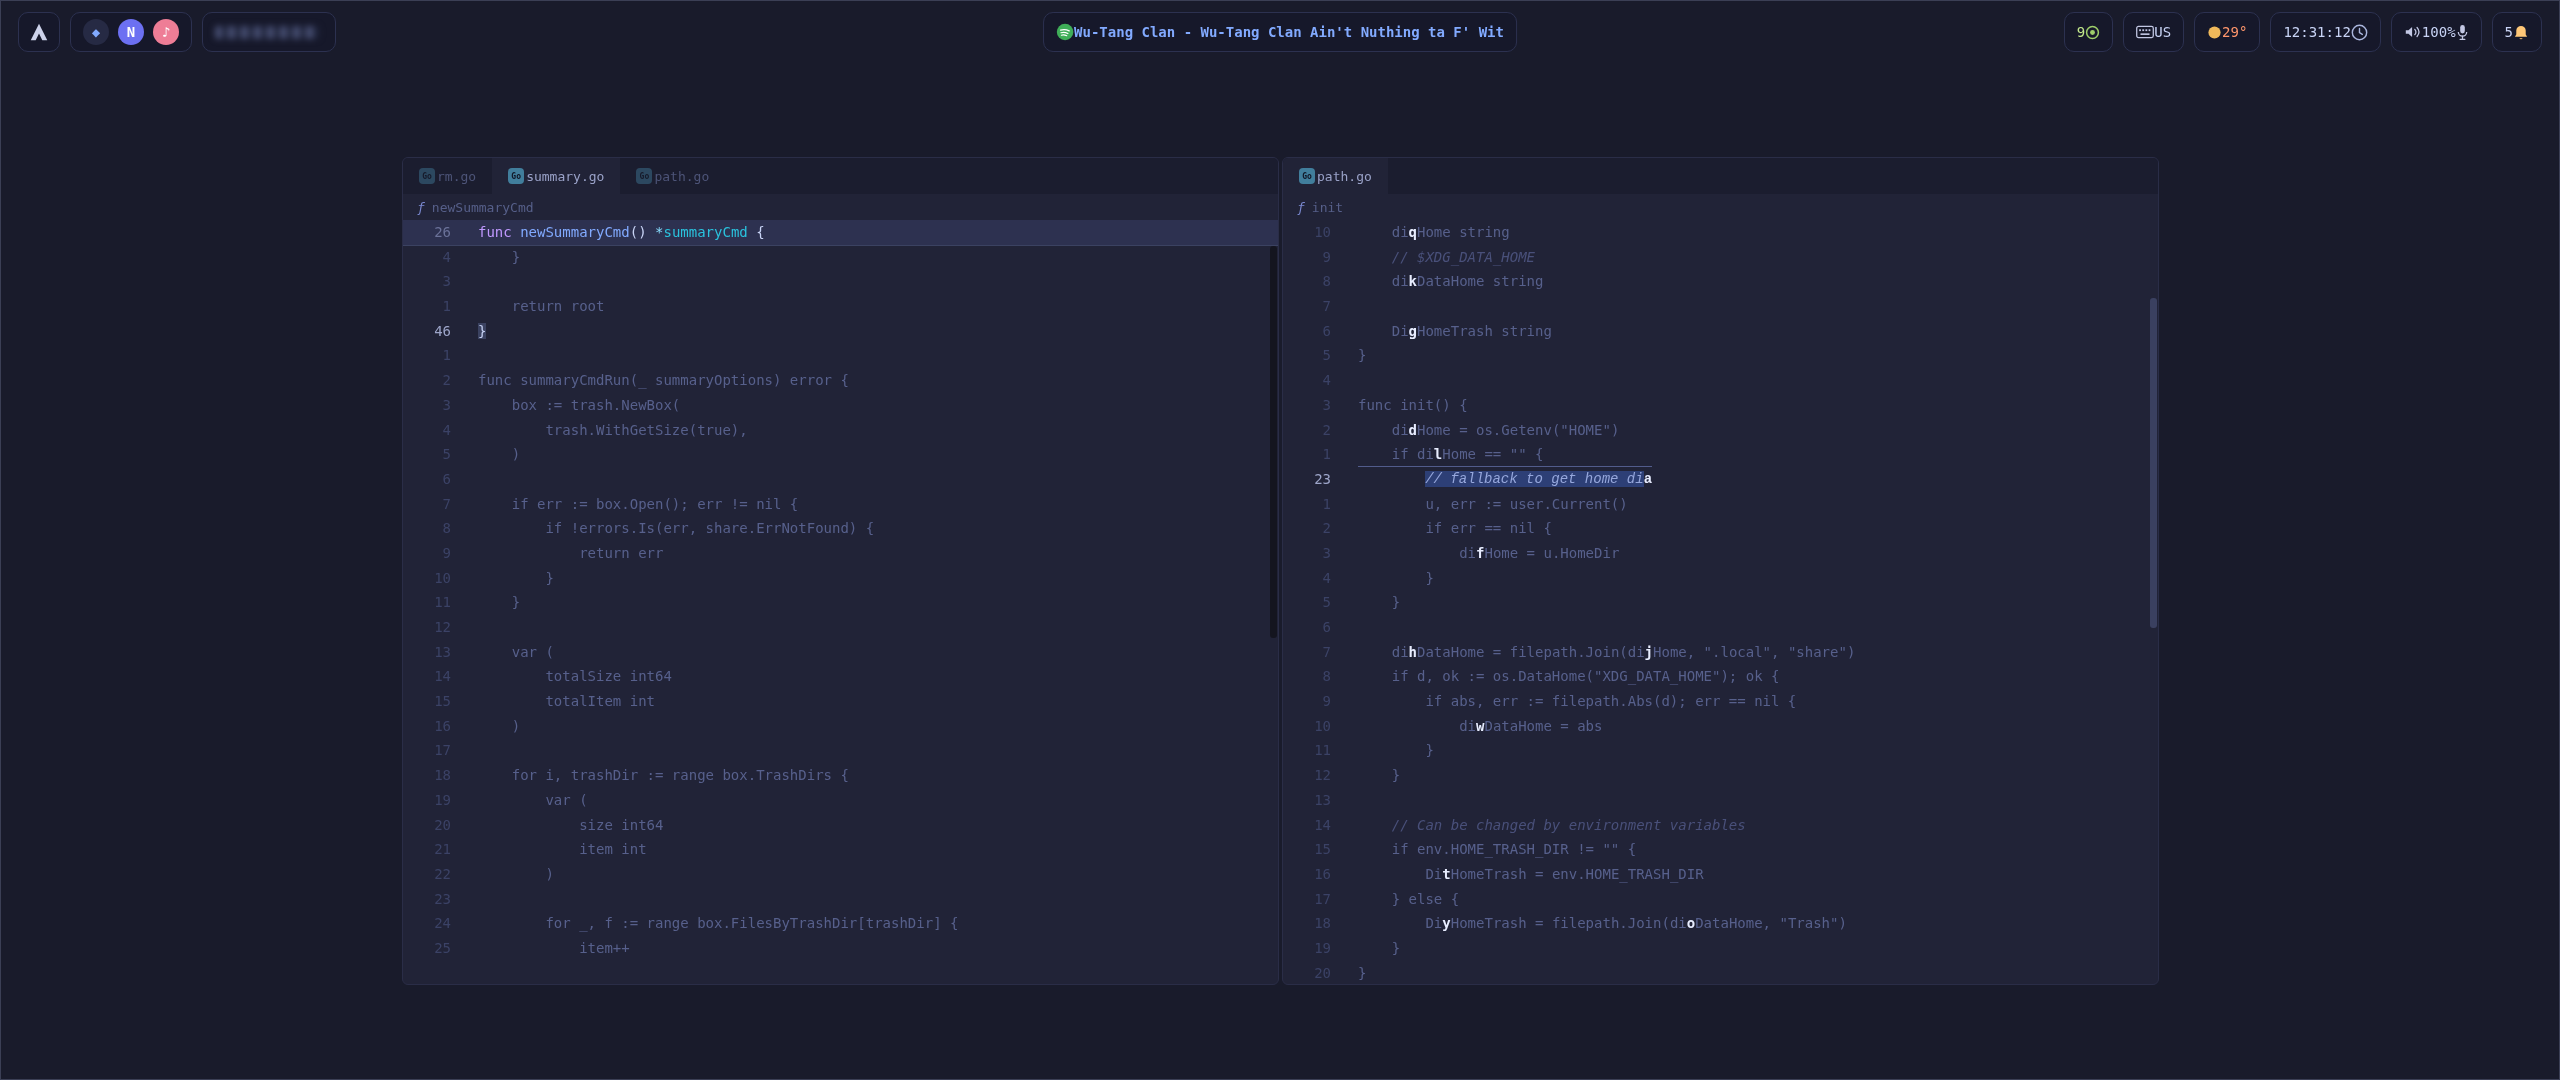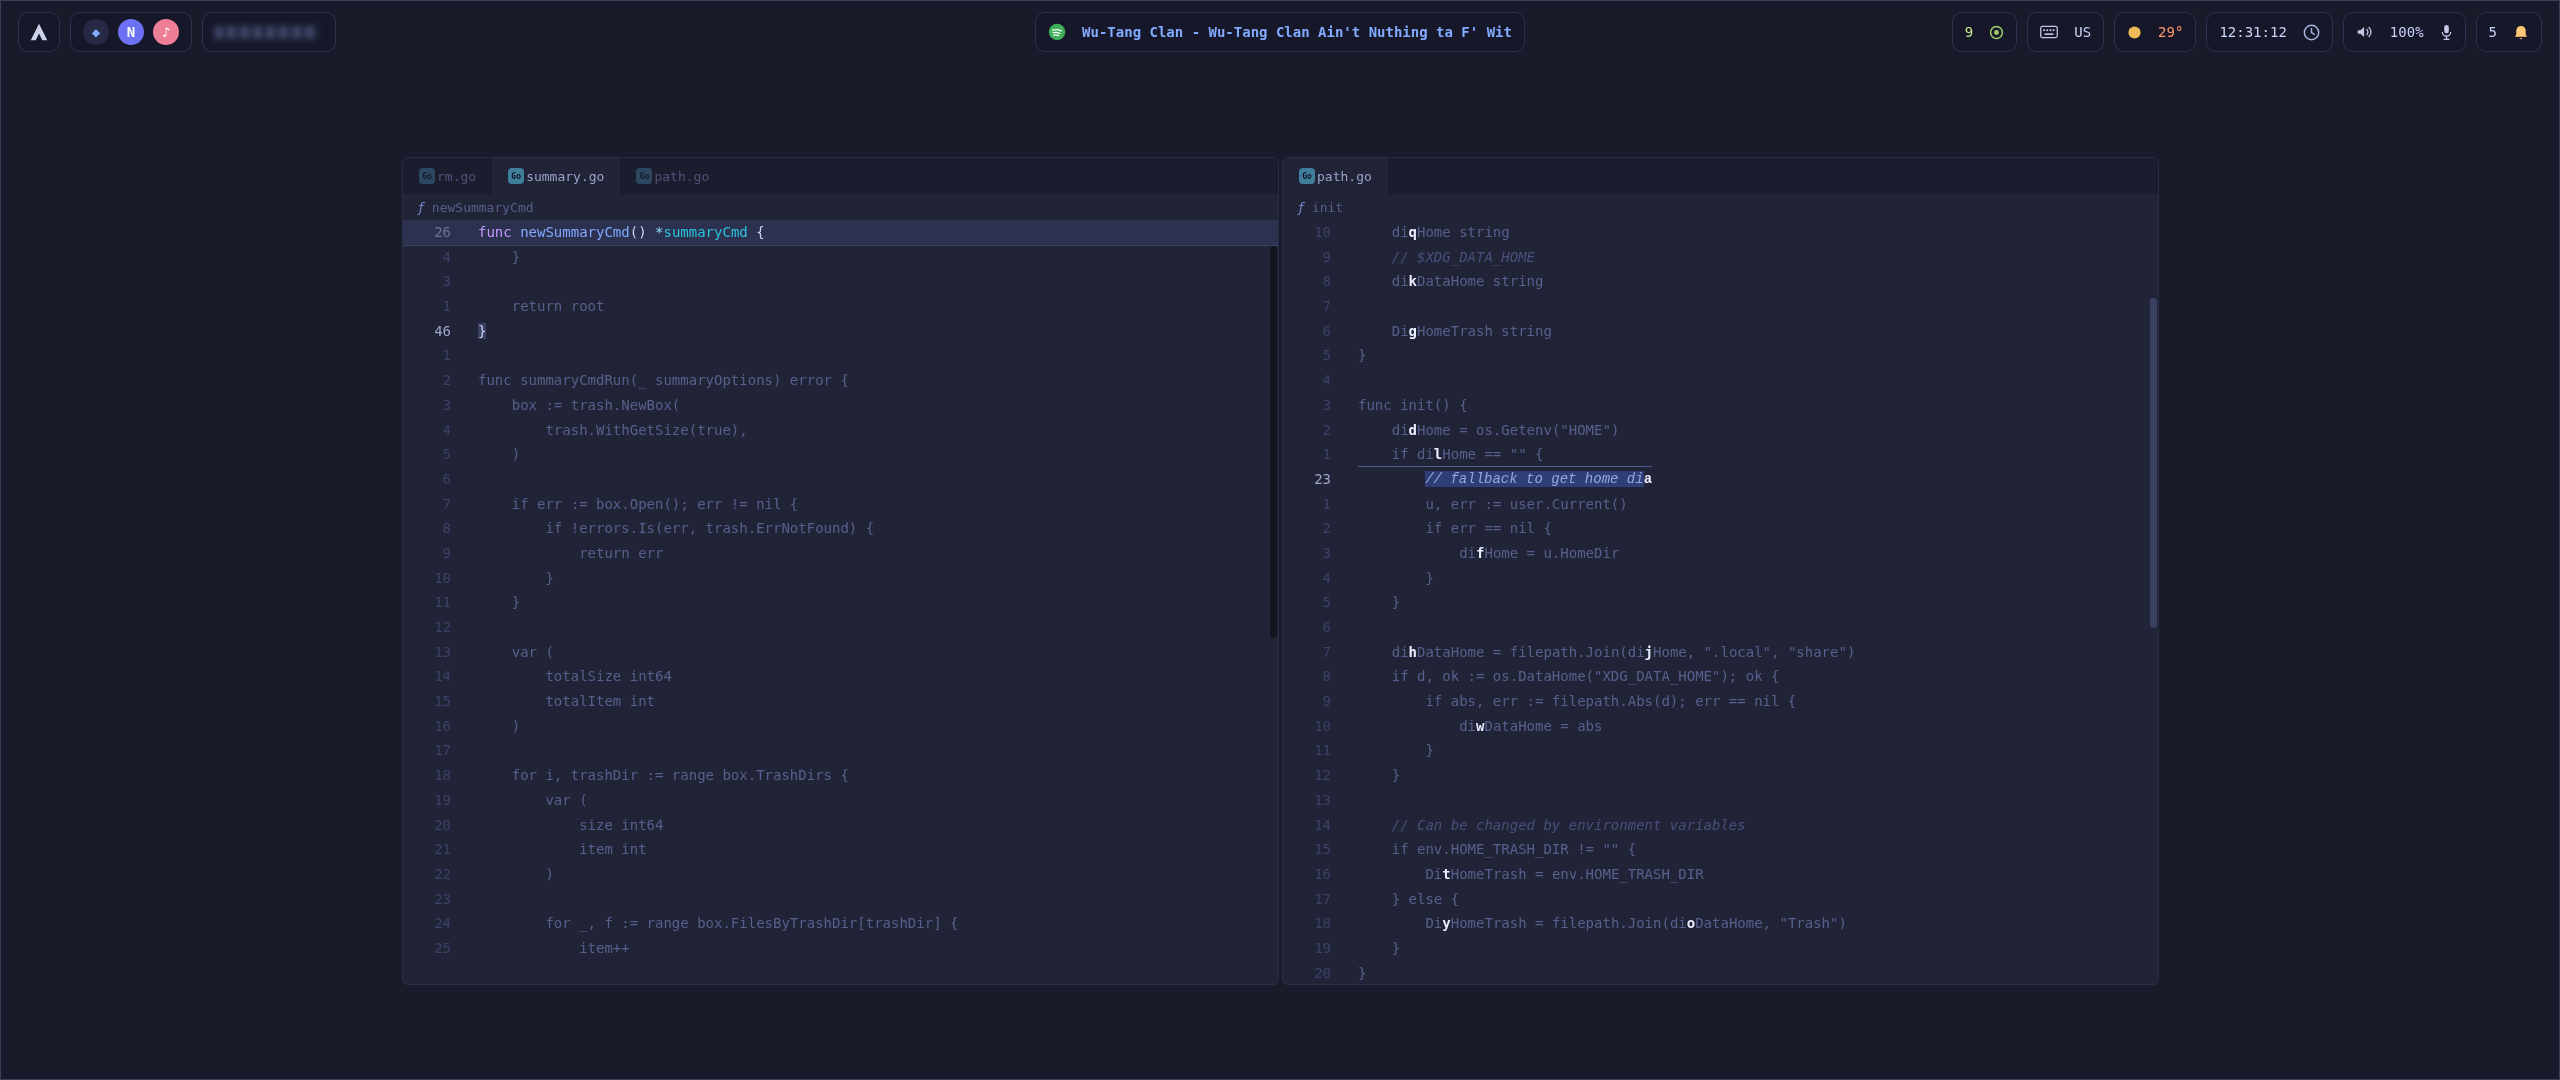--- a/index.html
+++ b/index.html
@@ -5,21 +5,21 @@
   * { margin:0; padding:0; box-sizing:border-box; }
   html,body { width:2560px; height:1080px; background:#191b2b; overflow:hidden;
               font-family:"DejaVu Sans Mono", monospace; position:relative; }
   .frame { position:absolute; inset:0; box-shadow: inset 0 0 0 1px #3b3f55; pointer-events:none; z-index:99; }
 
   
   .topbar { position:absolute; top:0; left:0; right:0; height:64px; display:flex; align-items:center; padding:0 18px; }
   .left-group { display:flex; gap:10px; align-items:center; }
   .right-group { margin-left:auto; display:flex; gap:10px; align-items:center; }
   .box { height:40px; background:#16182a; border:1px solid #2c3150; border-radius:10px;
-         display:flex; align-items:center; padding:0 12px; gap:16px; }
+         display:flex; align-items:center; padding:0 12px; gap:0; }
   .logo-box { width:42px; justify-content:center; padding:0; }
   .dock-box { gap:9px; }
   .dock-circle { width:26px; height:26px; border-radius:50%; display:inline-flex; align-items:center;
                  justify-content:center; font-size:14px; font-weight:bold; }
   .title-box { width:134px; }
   .redacted { width:104px; height:13px; border-radius:3px;
               background:repeating-linear-gradient(90deg,#474e72 0 7px,#20253c 7px 13px);
               filter:blur(3px); }
   .media-box { position:absolute; left:50%; top:12px; transform:translateX(-50%); }
   .media-title { color:#82aaff; font-size:14px; font-weight:bold; white-space:nowrap; }
@@ -192,21 +192,21 @@
       <div class="row"><span class="num">3</span><span class="code"></span></div>
       <div class="row"><span class="num">1</span><span class="code"><span class="sg-t">    return root</span></span></div>
       <div class="row cursor"><span class="num curnum">46</span><span class="code"><span class="sg-cb">}</span></span></div>
       <div class="row"><span class="num">1</span><span class="code"></span></div>
       <div class="row"><span class="num">2</span><span class="code"><span class="sg-t">func summaryCmdRun(_ summaryOptions) error {</span></span></div>
       <div class="row"><span class="num">3</span><span class="code"><span class="sg-t">    box := trash.NewBox(</span></span></div>
       <div class="row"><span class="num">4</span><span class="code"><span class="sg-t">        trash.WithGetSize(true),</span></span></div>
       <div class="row"><span class="num">5</span><span class="code"><span class="sg-t">    )</span></span></div>
       <div class="row"><span class="num">6</span><span class="code"></span></div>
       <div class="row"><span class="num">7</span><span class="code"><span class="sg-t">    if err := box.Open(); err != nil {</span></span></div>
-      <div class="row"><span class="num">8</span><span class="code"><span class="sg-t">        if !errors.Is(err, trash.ErrNotFound) {</span></span></div>
+      <div class="row"><span class="num">8</span><span class="code"><span class="sg-t">        if !errors.Is(err, share.ErrNotFound) {</span></span></div>
       <div class="row"><span class="num">9</span><span class="code"><span class="sg-t">            return err</span></span></div>
       <div class="row"><span class="num">10</span><span class="code"><span class="sg-t">        }</span></span></div>
       <div class="row"><span class="num">11</span><span class="code"><span class="sg-t">    }</span></span></div>
       <div class="row"><span class="num">12</span><span class="code"></span></div>
       <div class="row"><span class="num">13</span><span class="code"><span class="sg-t">    var (</span></span></div>
       <div class="row"><span class="num">14</span><span class="code"><span class="sg-t">        totalSize int64</span></span></div>
       <div class="row"><span class="num">15</span><span class="code"><span class="sg-t">        totalItem int</span></span></div>
       <div class="row"><span class="num">16</span><span class="code"><span class="sg-t">    )</span></span></div>
       <div class="row"><span class="num">17</span><span class="code"></span></div>
       <div class="row"><span class="num">18</span><span class="code"><span class="sg-t">    for i, trashDir := range box.TrashDirs {</span></span></div>

